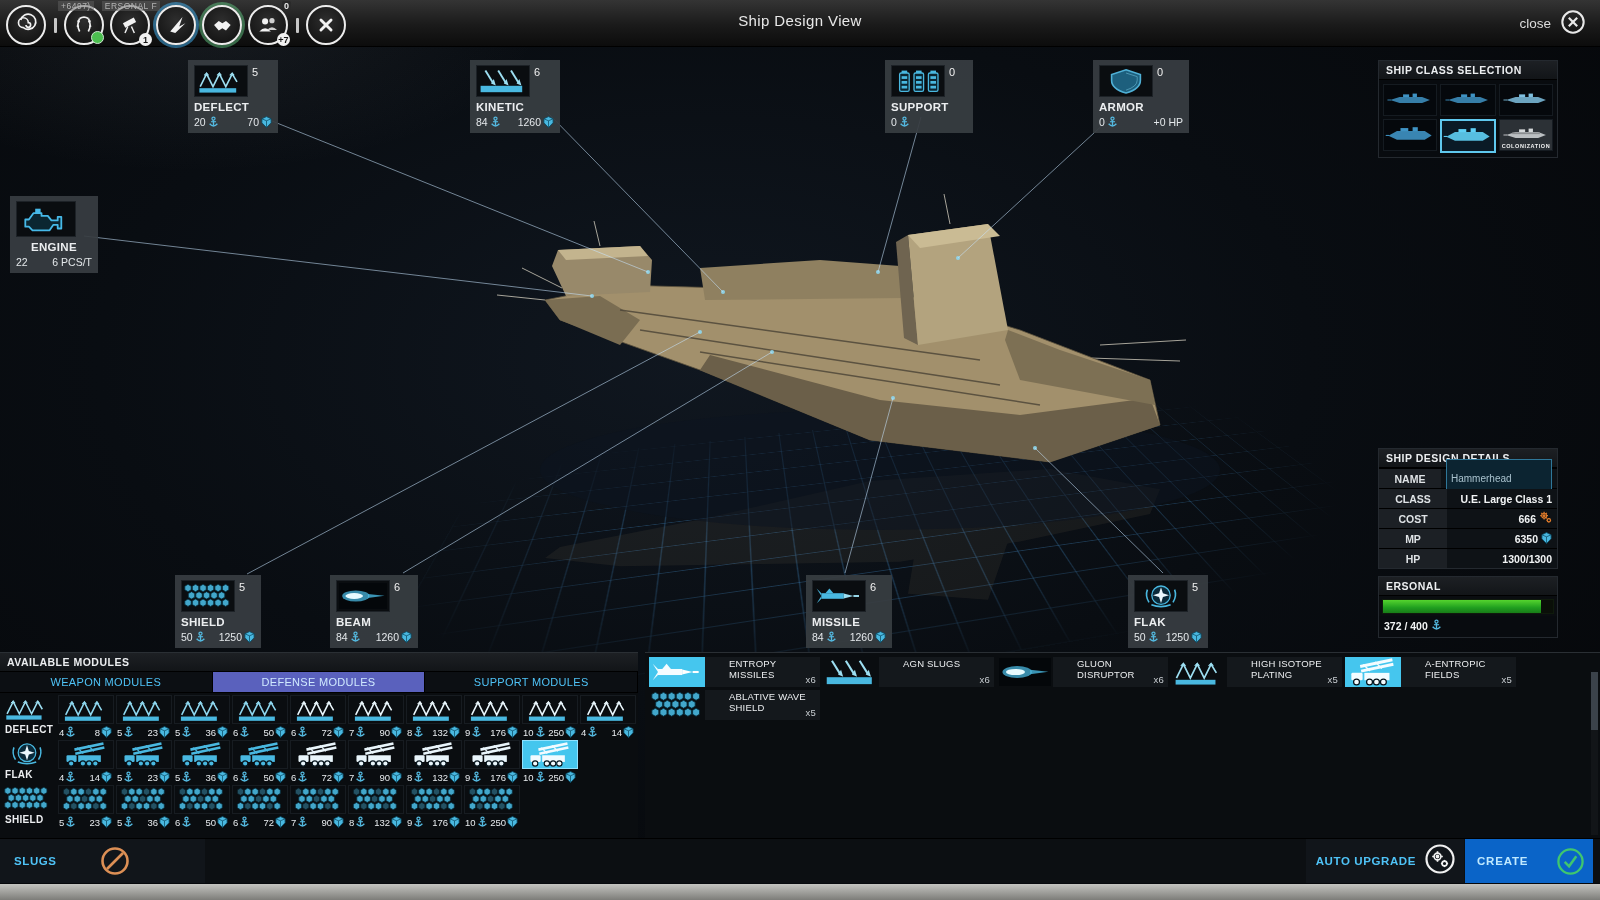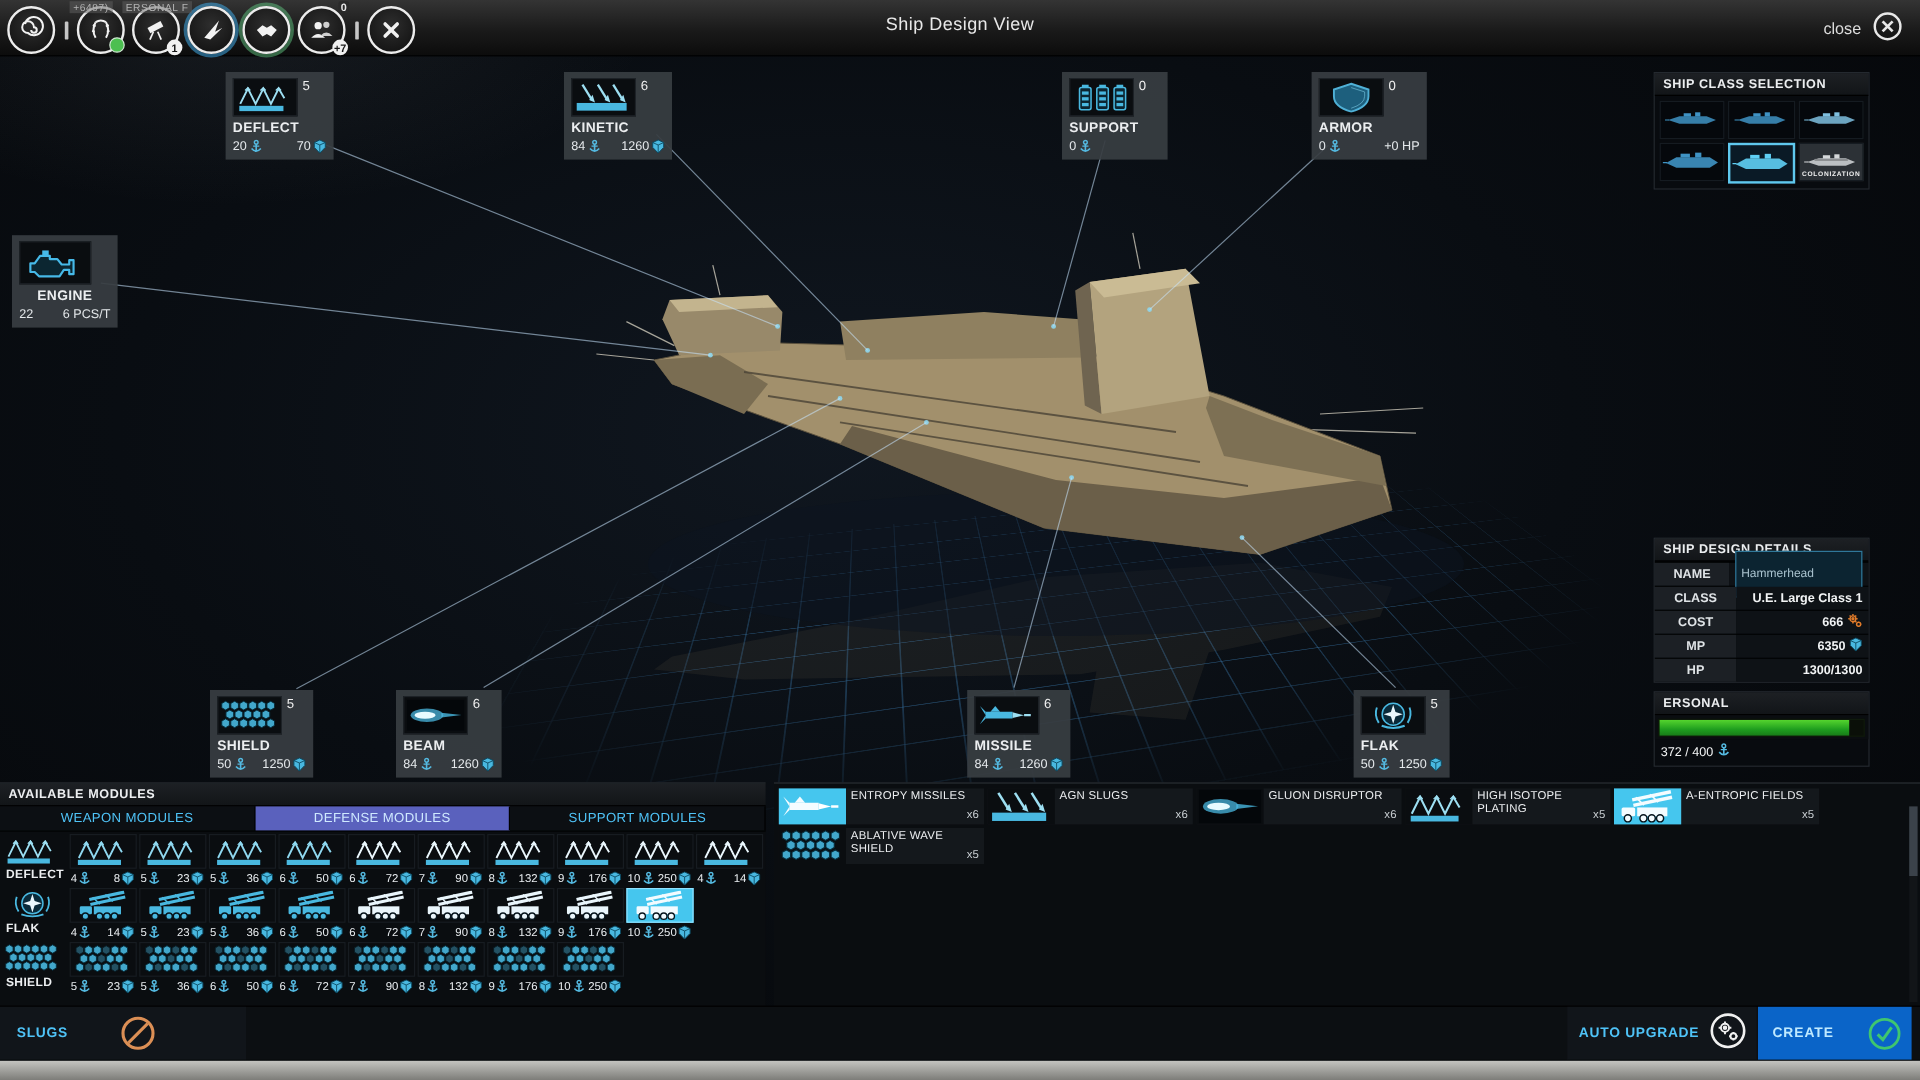--- a/index.html
+++ b/index.html
@@ -55,39 +55,39 @@
   .ccell.colony{background:#2c3136;}
   #detailspanel{left:1378px;top:448px;width:178px;}
   .drow{display:flex;border-top:1px solid #000;height:19px;}
   .dlbl{width:68px;background:#1c2025;color:#dfe3e6;font-weight:bold;font-size:10.5px;display:flex;align-items:center;justify-content:center;}
   .dval{flex:1;background:#0e1216;color:#f2f4f5;font-weight:bold;font-size:10.5px;display:flex;align-items:center;justify-content:flex-end;padding:0 5px;gap:3px;}
   .dval input{width:96px;background:#0c2431;border:1px solid #2f7799;color:#a9c2ce;font-size:10px;height:13px;padding:12px 4px;font-family:"Liberation Sans",sans-serif;}
   #tonnagepanel{left:1378px;top:576px;width:178px;}
   #tbarwrap{padding:3px 3px 2px 3px;background:#0a0d10;}
   #tbar{height:13px;background:#0a0f08;border:1px solid #0f1a0c;}
   #tfill{height:100%;background:linear-gradient(#54d42e,#1f9e1f 60%,#187c18);}
-  #tvalue{display:flex;align-items:center;gap:3px;color:#f2f4f5;font-weight:normal;font-size:10.5px;padding:3px 5px 4px;}
+  #tvalue{display:flex;align-items:center;gap:3px;color:#f2f4f5;font-weight:bold;font-size:10.5px;padding:3px 5px 4px;}
   
   #modulespanel{position:absolute;left:0;top:652px;width:638px;height:186px;z-index:12;background:#0a0d10;border-top:1px solid #2a2f34;}
   #modtabs{display:flex;border-bottom:1px solid #000;}
   .mtab{flex:1;text-align:center;padding:4px 4px;font-size:11px;font-weight:normal;letter-spacing:.3px;color:#4fc3f7;background:#0c0f13;border-right:1px solid #000;cursor:pointer;}
   .mtab.active{background:#5a61bd;color:#cfe9ff;}
   .mrow{display:flex;padding:2px 0 0 2px;}
   .mlabelcol{width:56px;display:flex;flex-direction:column;justify-content:flex-start;}
   .mlabelcol .micon{width:50px;}
   .mrowlabel{color:#eceef0;font-weight:bold;font-size:10px;letter-spacing:.3px;padding:2px 0 0 3px;}
   .mcell{width:58px;display:flex;flex-direction:column;cursor:pointer;}
   .micon{width:54px;height:27px;background:#0a0d10;border:1px solid #171c21;display:flex;align-items:center;justify-content:center;}
   .micon.sel{background:#45c6ee;border-color:#8fe2ff;}
   .mvals{display:flex;justify-content:space-between;align-items:center;font-size:9.5px;color:#e8ecef;padding:2px 4px 0 1px;}
   .mv{display:flex;align-items:center;gap:1px;}
   
   #modspanel{position:absolute;left:645px;top:652px;width:955px;height:186px;z-index:12;background:#0a0d10;border-top:1px solid #2a2f34;}
   #modsitems{display:flex;flex-wrap:wrap;gap:3px;padding:4px;align-content:flex-start;}
-  .mod-item{width:171px;height:30px;background:#14181c;display:flex;cursor:pointer;}
+  .mod-item{width:171px;height:30px;background:#14181c;display:flex;cursor:pointer;gap:20px;}
   .mod-icon{width:56px;height:30px;background:#0a0d10;display:flex;align-items:center;justify-content:center;flex:none;}
   .mod-icon.hl{background:#45c6ee;}
   .mod-text{position:relative;flex:1;padding:2px 4px;color:#eceef0;font-size:9.5px;line-height:10.5px;letter-spacing:.2px;}
   .mod-count{position:absolute;right:4px;bottom:2px;color:#c8cdd1;font-size:9.5px;}
   #modsscroll{position:absolute;right:2px;top:19px;bottom:4px;width:7px;background:#121518;}
   #modsthumb{position:absolute;top:0;left:0;width:7px;height:58px;background:#3b424a;cursor:pointer;}
   
   #footer{position:absolute;left:0;top:838px;width:1600px;height:44px;z-index:20;background:#0c0f12;border-top:1px solid #000;}
   #resetzone{position:absolute;left:0;top:0;width:205px;height:44px;background:#11151a;display:flex;align-items:center;cursor:pointer;}
   #resetzone .lbl{color:#4fc3f7;font-weight:bold;font-size:11.5px;letter-spacing:.6px;margin-left:14px;}

